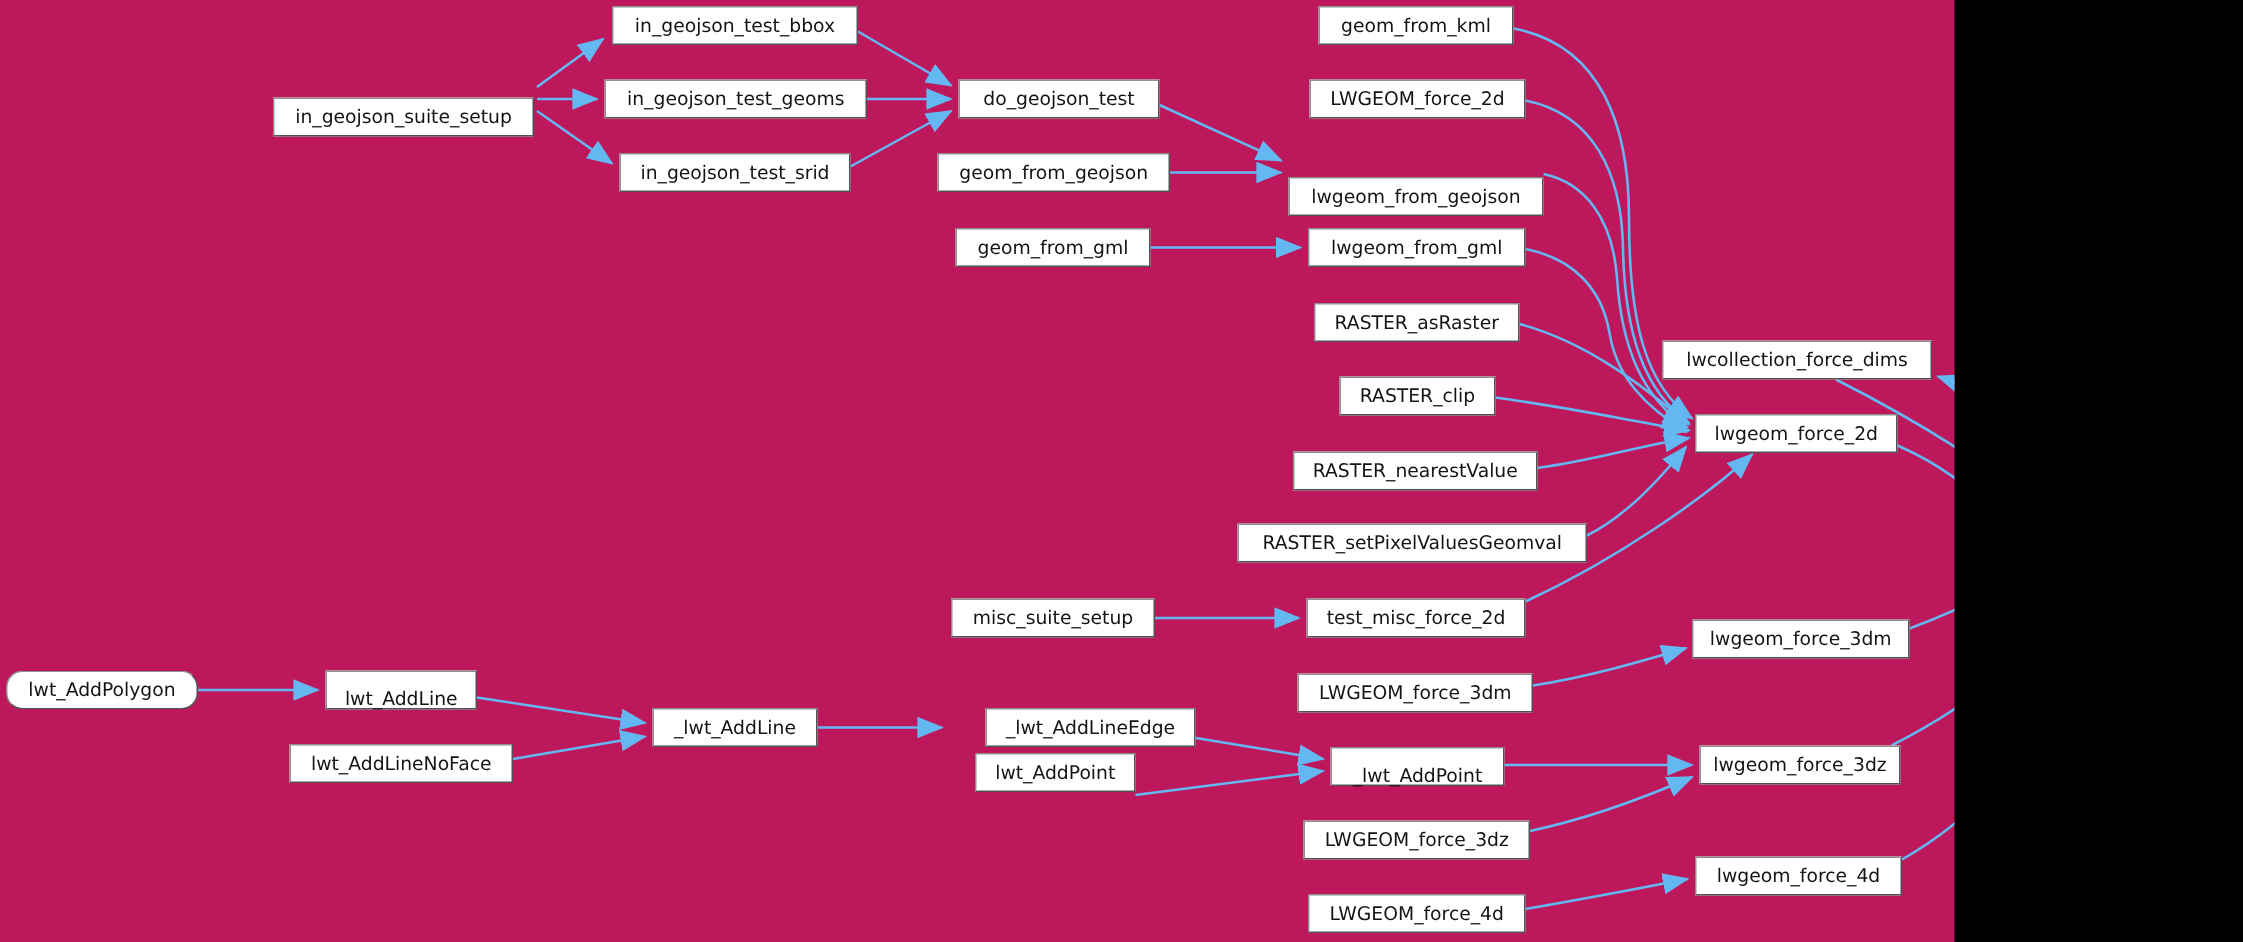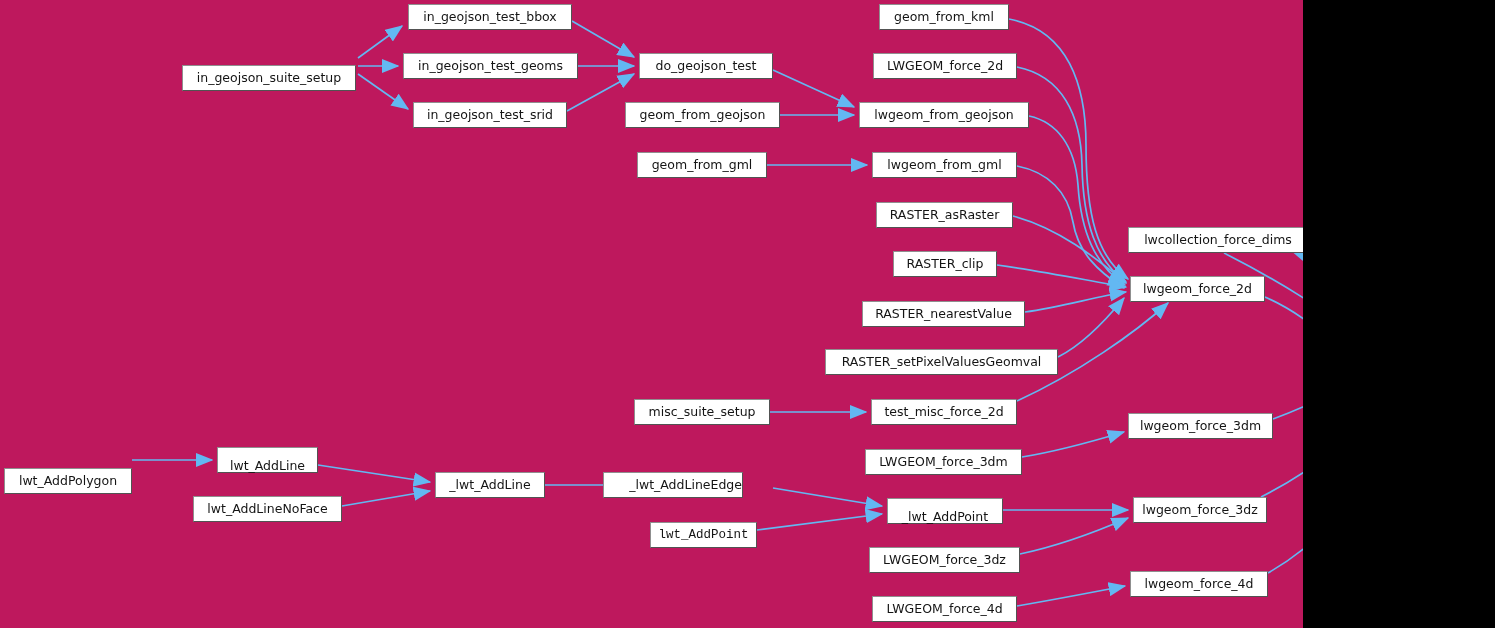--- a/index.html
+++ b/index.html
@@ -104,21 +104,21 @@
       </div>
       <div class="node" style="left: 637px; top: 152px; width: 130px; height: 26px;">
         <span>geom_from_gml</span>
       </div>
       <div class="node" style="left: 879px; top: 4px; width: 130px; height: 26px;">
         <span>geom_from_kml</span>
       </div>
       <div class="node" style="left: 873px; top: 53px; width: 144px; height: 26px;">
         <span>LWGEOM_force_2d</span>
       </div>
-      <div class="node" style="left: 859px; top: 102px; width: 170px; height: 26px;">
+      <div class="node" style="left: 859px; top: 118px; width: 170px; height: 26px;">
         <span>lwgeom_from_geojson</span>
       </div>
       <div class="node" style="left: 872px; top: 152px; width: 145px; height: 26px;">
         <span>lwgeom_from_gml</span>
       </div>
       <div class="node" style="left: 876px; top: 202px; width: 137px; height: 26px;">
         <span>RASTER_asRaster</span>
       </div>
       <div class="node" style="left: 893px; top: 251px; width: 104px; height: 26px;">
         <span>RASTER_clip</span>
@@ -131,48 +131,48 @@
       </div>
       <div class="node" style="left: 634px; top: 399px; width: 136px; height: 26px;">
         <span>misc_suite_setup</span>
       </div>
       <div class="node" style="left: 871px; top: 399px; width: 146px; height: 26px;">
         <span>test_misc_force_2d</span>
       </div>
       <div class="node" style="left: 865px; top: 449px; width: 157px; height: 26px;">
         <span>LWGEOM_force_3dm</span>
       </div>
-      <div class="node" style="left: 4px; top: 468px; width: 128px; height: 26px;">
+      <div class="node" style="left: 4px; top: 447px; width: 128px; height: 26px; border-radius: 11px;">
         <span>lwt_AddPolygon</span>
       </div>
       <div class="node" style="left: 217px; top: 447px; width: 101px; height: 26px; align-items: flex-end;">
         <span>lwt_AddLine</span>
       </div>
       <div class="node" style="left: 193px; top: 496px; width: 149px; height: 26px;">
         <span>lwt_AddLineNoFace</span>
       </div>
       <div class="node" style="left: 435px; top: 472px; width: 110px; height: 26px;">
         <span>_lwt_AddLine</span>
       </div>
-      <div class="node" style="left: 603px; top: 472px; width: 140px; height: 26px; justify-content: flex-end;">
+      <div class="node" style="left: 657px; top: 472px; width: 140px; height: 26px;">
         <span>_lwt_AddLineEdge</span>
       </div>
-      <div class="node" style="left: 650px; top: 522px; width: 107px; height: 26px; font-family: Liberation Mono, monospace;">
+      <div class="node" style="left: 650px; top: 502px; width: 107px; height: 26px;">
         <span>lwt_AddPoint</span>
       </div>
       <div class="node" style="left: 887px; top: 498px; width: 116px; height: 26px; align-items: flex-end;">
         <span>_lwt_AddPoint</span>
       </div>
       <div class="node" style="left: 869px; top: 547px; width: 151px; height: 26px;">
         <span>LWGEOM_force_3dz</span>
       </div>
       <div class="node" style="left: 872px; top: 596px; width: 145px; height: 26px;">
         <span>LWGEOM_force_4d</span>
       </div>
-      <div class="node" style="left: 1108px; top: 227px; width: 180px; height: 26px; margin-left: 20px;">
+      <div class="node" style="left: 1108px; top: 227px; width: 180px; height: 26px;">
         <span>lwcollection_force_dims</span>
       </div>
       <div class="node" style="left: 1130px; top: 276px; width: 135px; height: 26px;">
         <span>lwgeom_force_2d</span>
       </div>
       <div class="node" style="left: 1128px; top: 413px; width: 145px; height: 26px;">
         <span>lwgeom_force_3dm</span>
       </div>
       <div class="node" style="left: 1133px; top: 497px; width: 134px; height: 26px;">
         <span>lwgeom_force_3dz</span>

